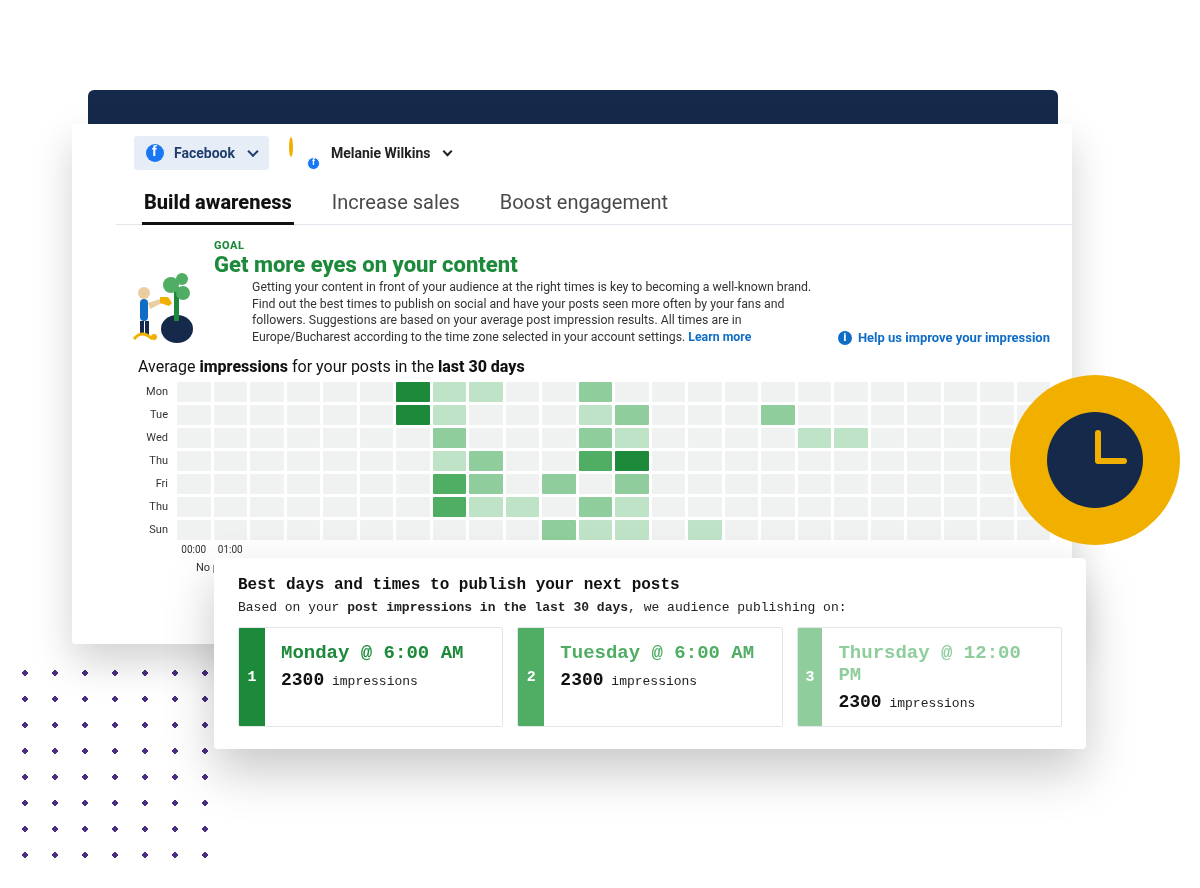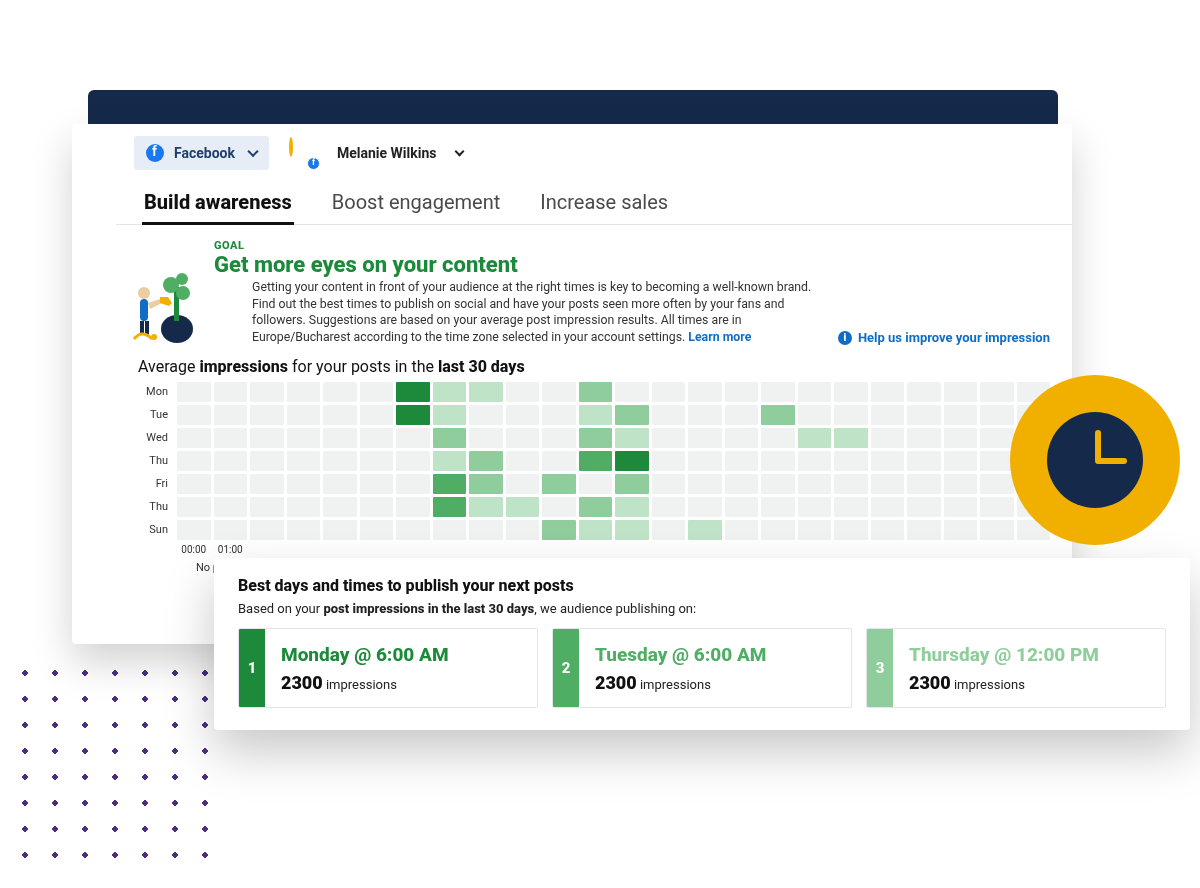--- a/index.html
+++ b/index.html
@@ -21,21 +21,21 @@
           background: #fff; border-radius: 4px; z-index: 2;
           box-shadow: 0 18px 40px rgba(0,0,0,.18); overflow: hidden; padding-left: 44px; }
 
   
   .toolbar { display: flex; align-items: center; gap: 20px; padding: 12px 18px 10px 18px; }
   .platform-chip { display: inline-flex; align-items: center; gap: 10px; background: #E7EDF7;
                    color: #1F3E6D; font-weight: 700; padding: 8px 34px 8px 12px; border-radius: 3px; position: relative; font-size: 14px;}
   .platform-chip .fb-icon { width: 18px; height: 18px; border-radius: 50%; background: #1877F2; position: relative; }
   .platform-chip .fb-icon::after { content: "f"; color: #fff; font-weight: 900; font-size: 14px; position: absolute; left: 6px; top: -1px; font-family: Arial, sans-serif;}
   .platform-chip .chevron { position: absolute; right: 12px; top: 50%; width: 8px; height: 8px; border-right: 2px solid #1F3E6D; border-bottom: 2px solid #1F3E6D; transform: translateY(-70%) rotate(45deg); }
-  .user { display: inline-flex; align-items: center; gap: 20px; font-weight: 700; font-size: 14px; color: #222; }
+  .user { display: inline-flex; align-items: center; gap: 14px; font-weight: 700; font-size: 14px; color: #222; }
   .avatar-wrap { position: relative; width: 28px; height: 28px; }
   .avatar { width: 28px; height: 28px; border-radius: 50%; background: radial-gradient(circle at 35% 30%, #8b5a3c 0 40%, #5a3a25 41% 100%); border: 2px solid #F1B000; }
   .avatar-badge { position: absolute; right: -3px; bottom: -3px; width: 13px; height: 13px; border-radius: 50%; background: #1877F2; border: 1.5px solid #fff; }
   .avatar-badge::after { content: "f"; color: #fff; font-weight: 900; font-size: 9px; position: absolute; left: 4px; top: -1px; font-family: Arial, sans-serif;}
   .user .chev { width: 7px; height: 7px; border-right: 2px solid #222; border-bottom: 2px solid #222; transform: rotate(45deg); margin-top: -3px;}
 
   
   .tabs { display: flex; gap: 36px; padding: 2px 26px 0 26px; border-bottom: 1px solid #E2E6EC; }
   .tab { font-size: 20px; color: #4a4a4a; padding: 8px 2px 10px 2px; cursor: pointer; position: relative; }
   .tab.active { color: #111; font-weight: 800; }
@@ -70,22 +70,22 @@
   .legend-text { font-size: 11px; color: #333; }
 
   
   .clock { position: absolute; right: 20px; top: 375px; width: 170px; height: 170px; z-index: 5; }
   .clock-outer { width: 100%; height: 100%; border-radius: 50%; background: #F1B000; display: flex; align-items: center; justify-content: center; }
   .clock-inner { width: 96px; height: 96px; border-radius: 50%; background: #15294B; position: relative; }
   .hand-h { position: absolute; left: 48px; top: 18px; width: 6px; height: 32px; background: #F1B000; border-radius: 3px; }
   .hand-m { position: absolute; left: 48px; top: 46px; width: 32px; height: 6px; background: #F1B000; border-radius: 3px; }
 
   
-  .suggest { position: absolute; left: 214px; top: 558px; width: 976px; background: #fff;
-             box-shadow: 0 22px 50px rgba(0,0,0,.22); border-radius: 4px; z-index: 4; padding: 18px 24px 22px 24px; }
+  .suggest { position: absolute; left: 214px; top: 558px; width: 872px; background: #fff;
+             box-shadow: 0 22px 50px rgba(0,0,0,.22); border-radius: 4px; z-index: 4; padding: 18px 24px 22px 24px; font-family: Liberation Mono, monospace; }
   .suggest h3 { margin: 0 0 6px 0; font-size: 16px; font-weight: 800; color: #111; }
   .suggest .sub { font-size: 13px; color: #222; margin-bottom: 12px; }
   .suggest .sub b { font-weight: 800; }
   .cards { display: flex; gap: 14px; }
   .slot { flex: 1; border: 1px solid #E2E6EC; border-radius: 2px; display: flex; overflow: hidden; }
   .rank { width: 26px; background: #1C8A3A; color: #fff; display: flex; align-items: center; justify-content: center; font-weight: 800; font-size: 15px;}
   .slot:nth-child(2) .rank { background: #4FAE64; }
   .slot:nth-child(3) .rank { background: #8FCE9C; }
   .slot-body { padding: 14px 16px; }
   .slot-title { font-size: 19px; font-weight: 800; color: #1C8A3A; }
@@ -113,22 +113,22 @@
         <span class="avatar"></span>
         <span class="avatar-badge"></span>
       </span>
       <span>Melanie Wilkins</span>
       <span class="chev"></span>
     </div>
   </div>
 
   <div class="tabs">
     <div class="tab active">Build awareness</div>
+    <div class="tab">Increase sales</div>
     <div class="tab">Boost engagement</div>
-    <div class="tab">Increase sales</div>
   </div>
 
   <div class="goal-row">
     <div class="illus">
       <svg width="72" height="82" viewBox="0 0 72 82">
         <ellipse cx="47" cy="66" rx="16" ry="14" fill="#15294B"></ellipse>
         <rect x="44" y="24" width="5" height="34" fill="#1C8A3A"></rect>
         <circle cx="41" cy="22" r="8" fill="#4FAE64"></circle>
         <circle cx="53" cy="30" r="7" fill="#4FAE64"></circle>
         <circle cx="52" cy="16" r="6" fill="#4FAE64"></circle>

